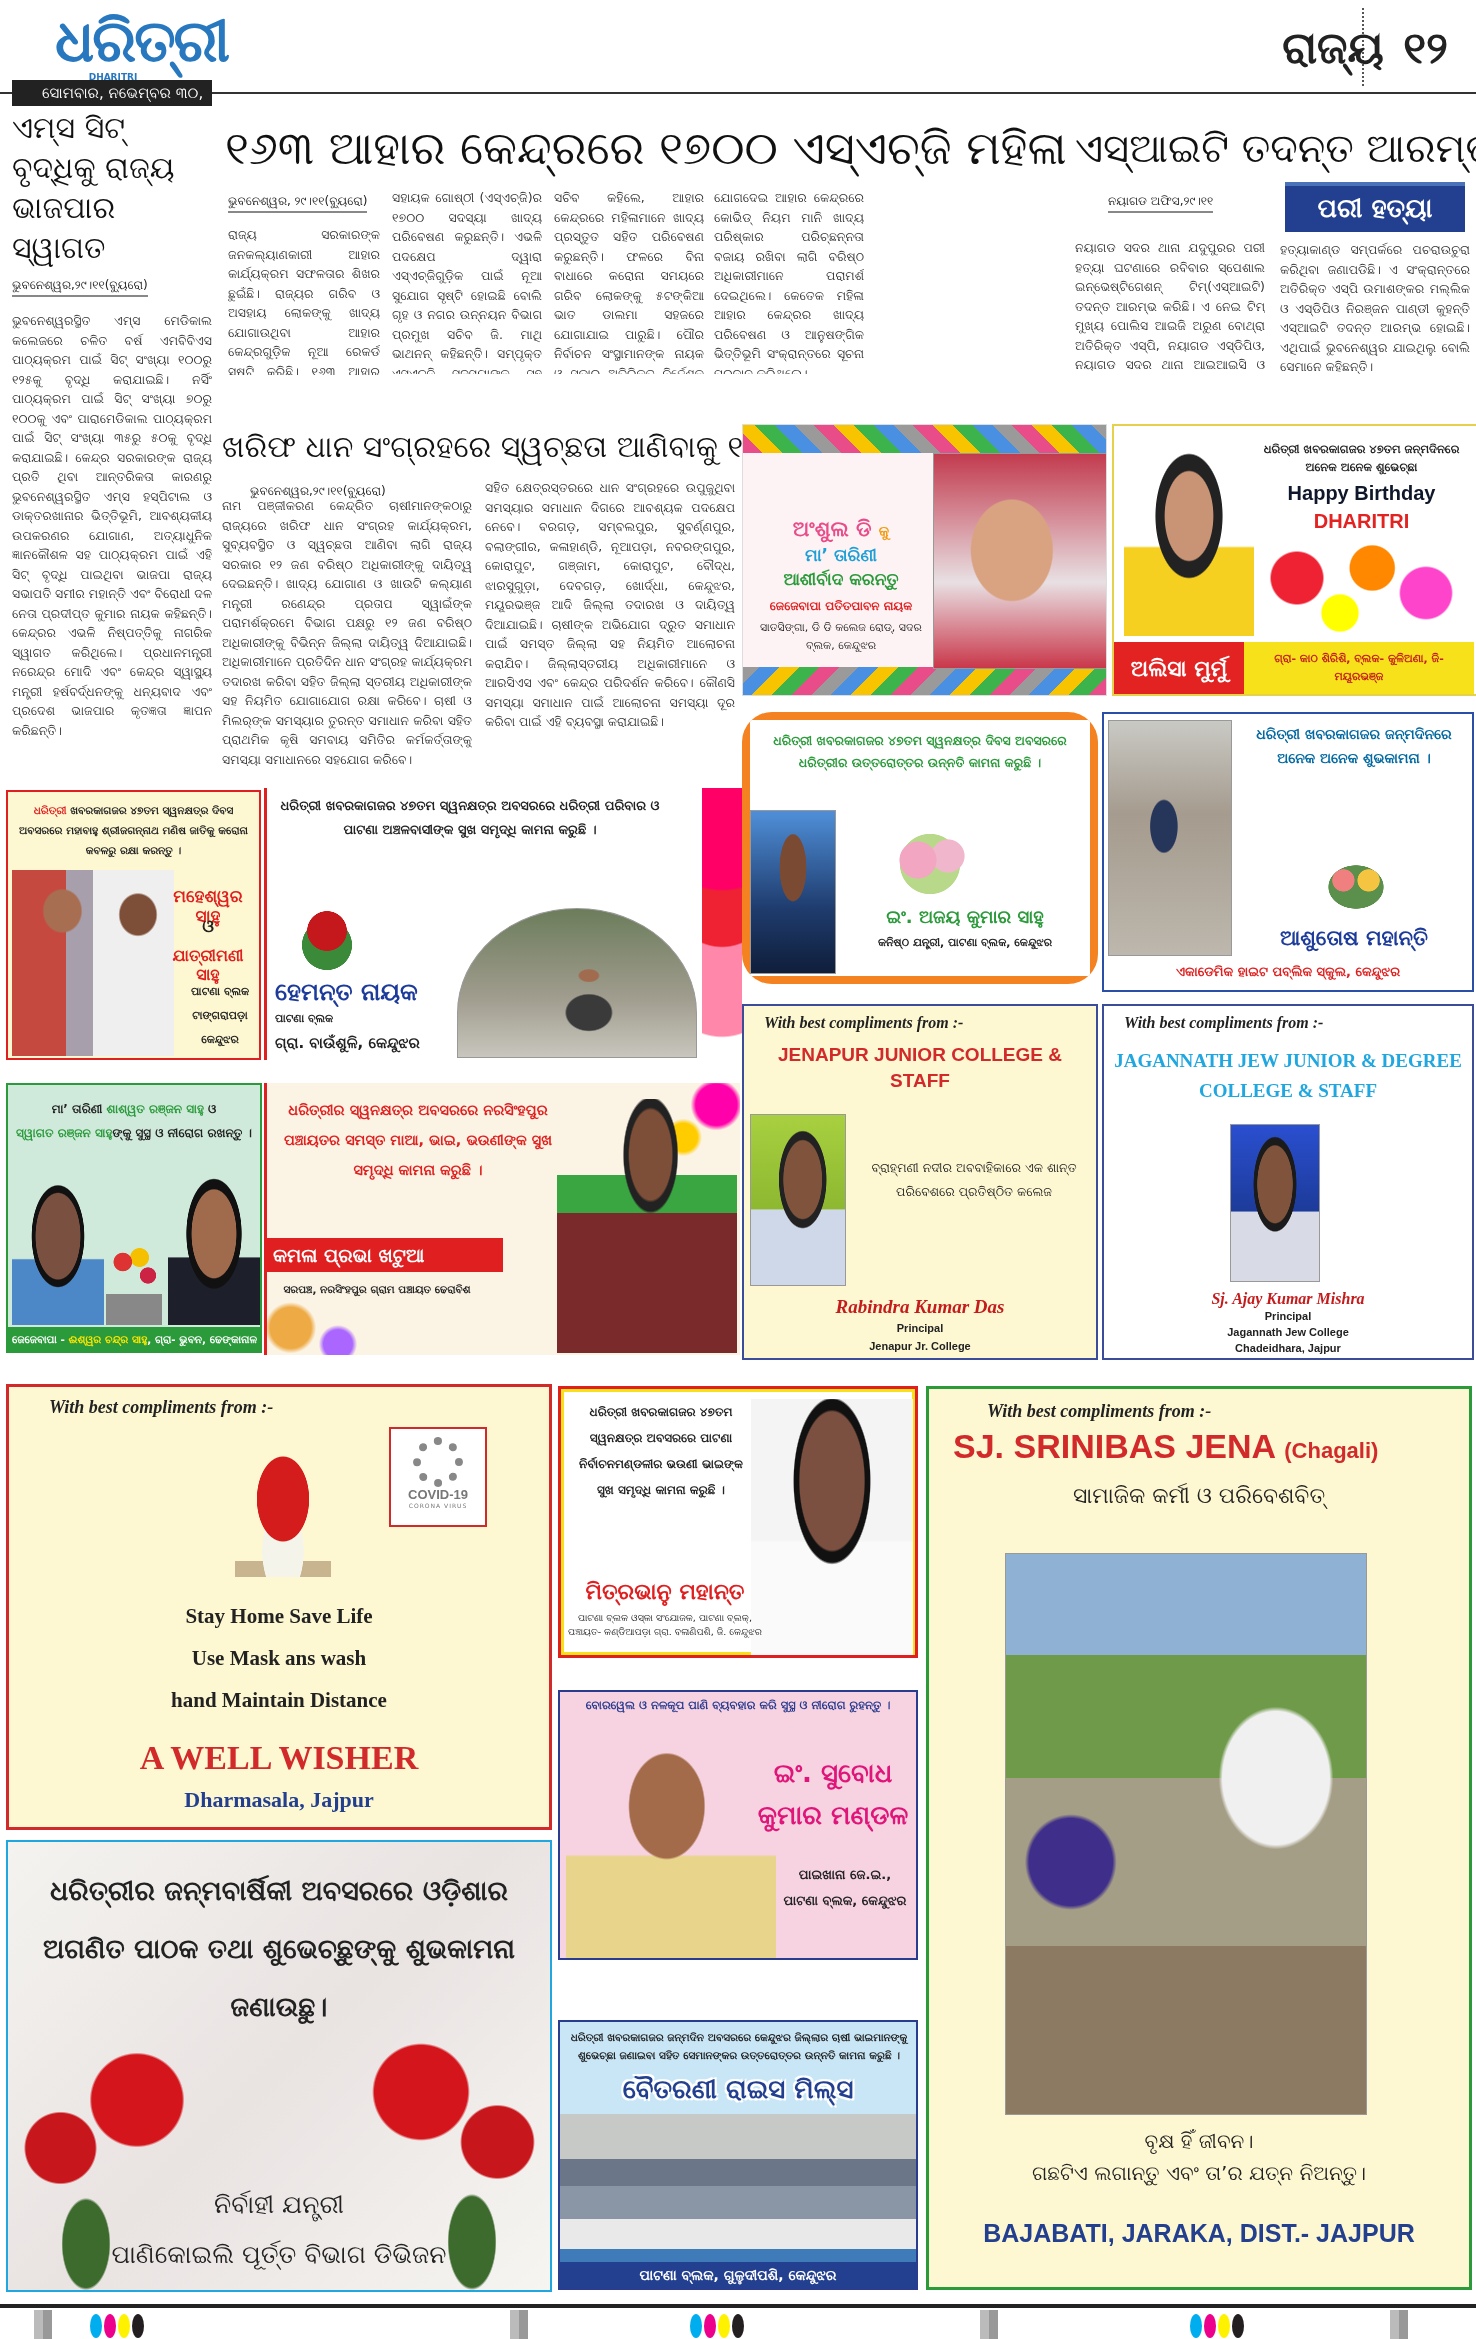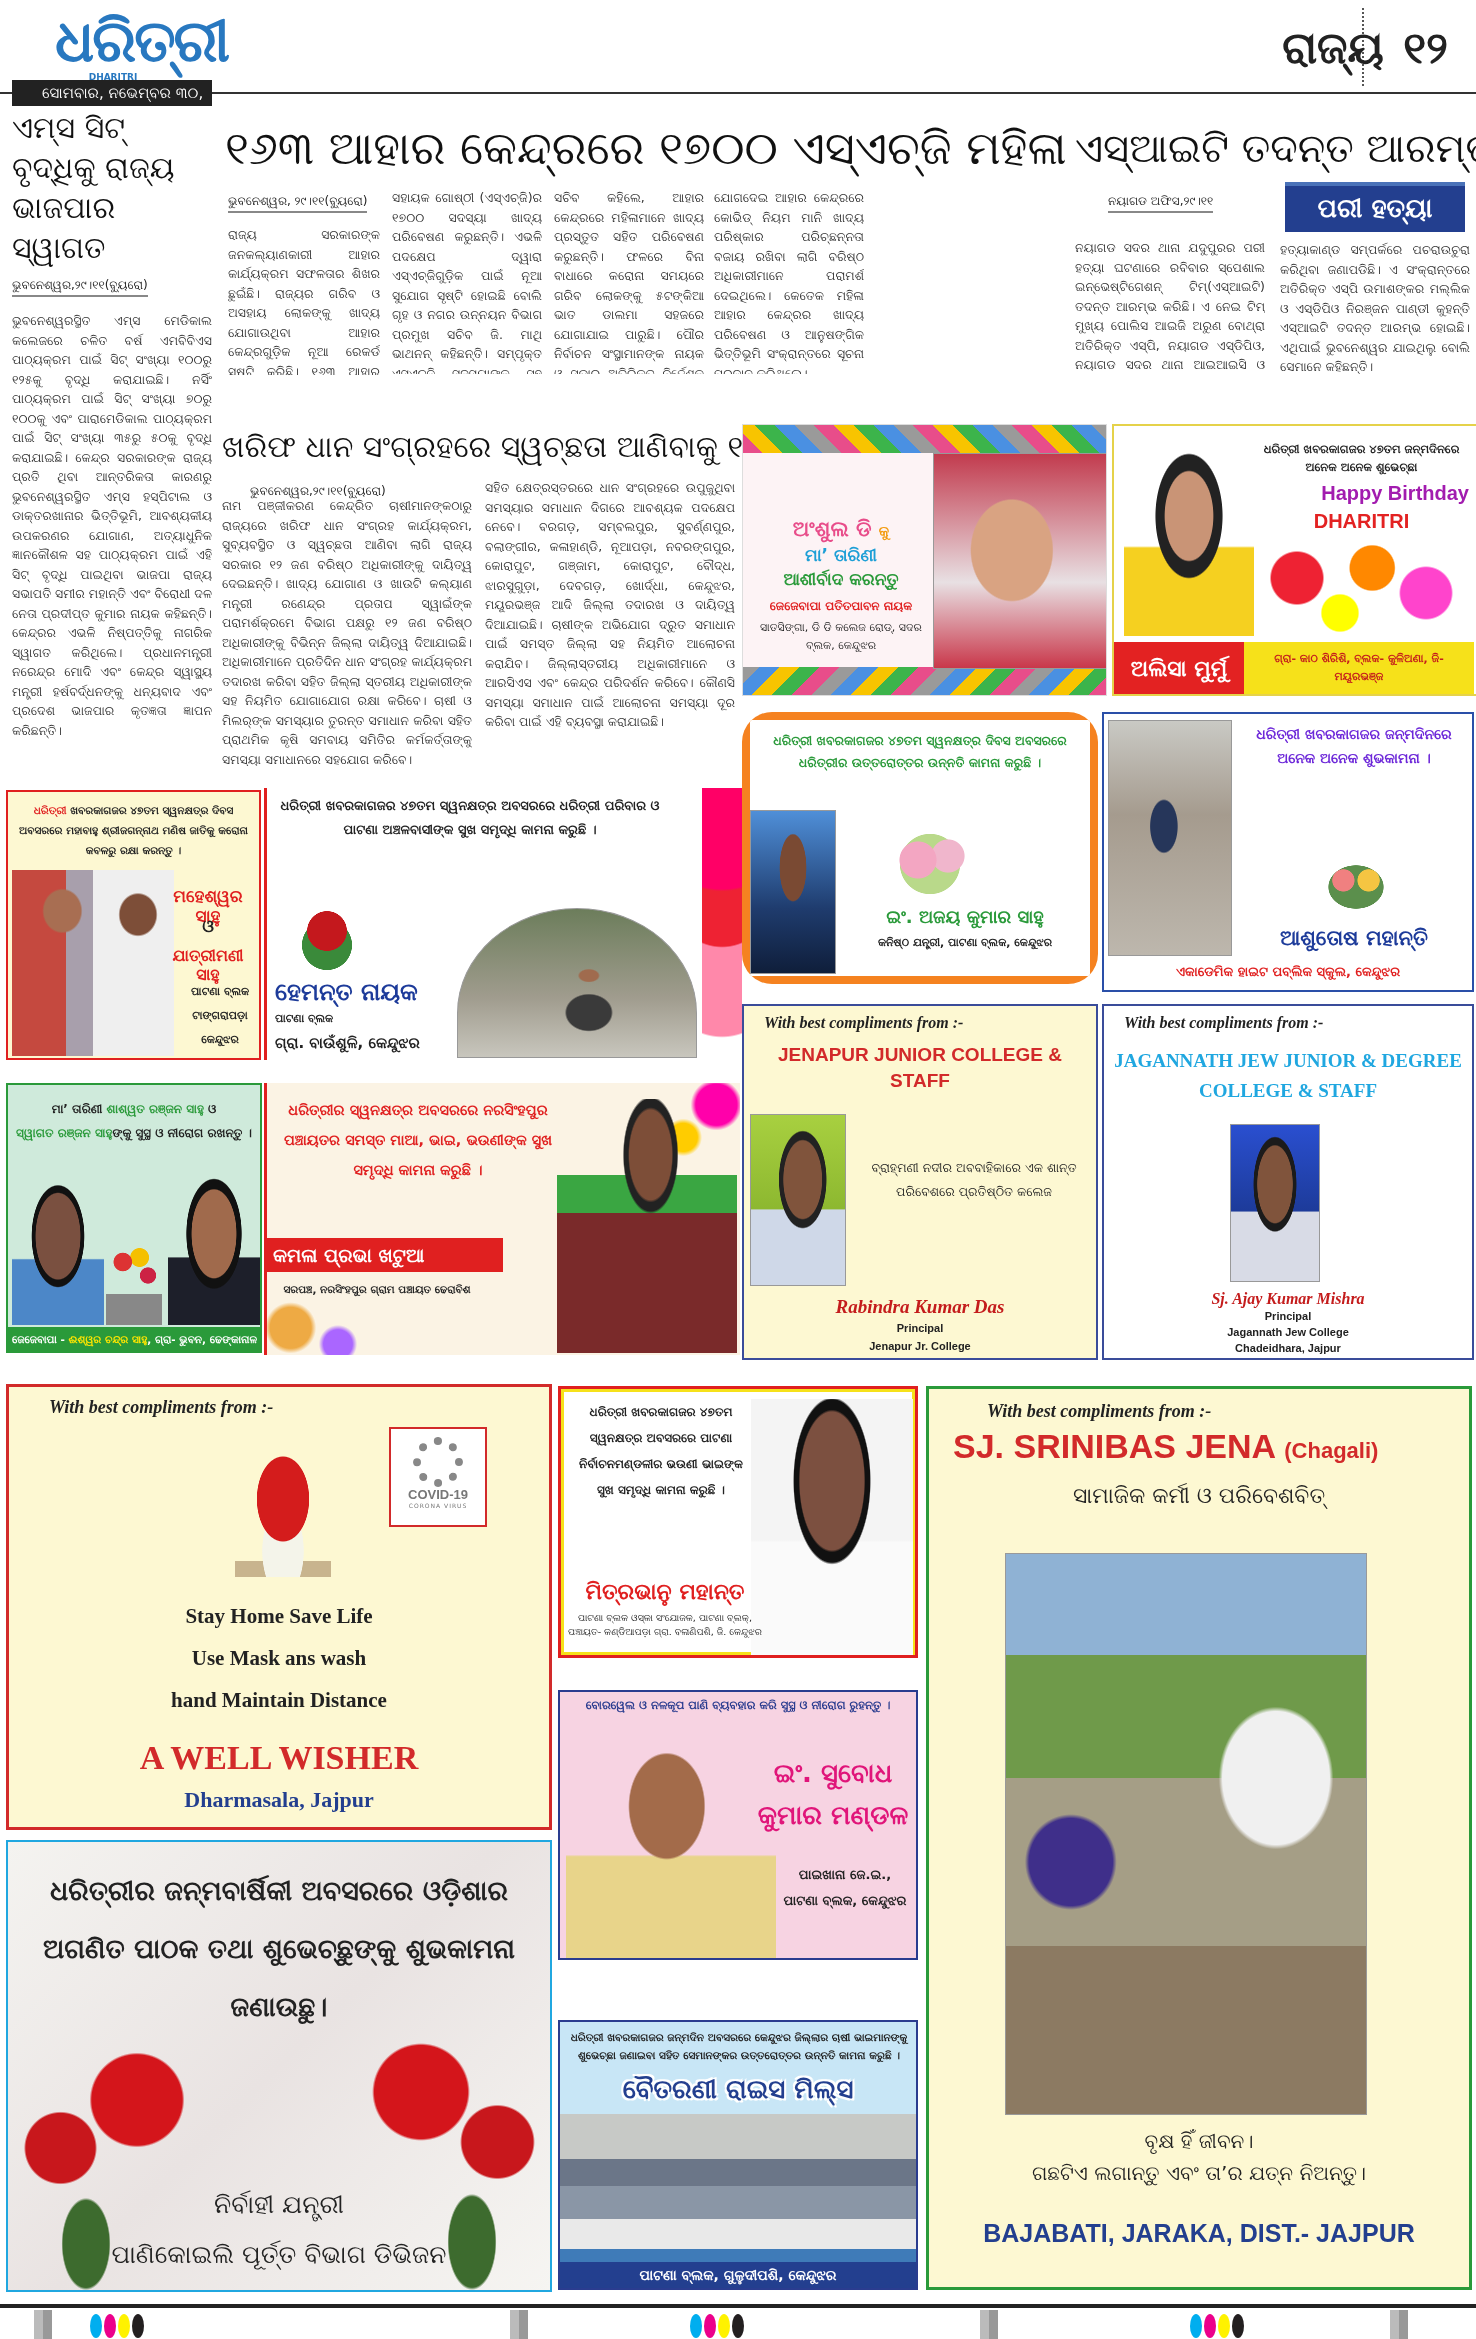--- a/index.html
+++ b/index.html
@@ -82,40 +82,40 @@
     <div class="b" style="font-size:17px; color:#1e9fd6; margin-top:4px;">ମା’ ତାରିଣୀ</div>
     <div class="b" style="font-size:17px; color:#2a9a3a; margin-top:4px;">ଆଶୀର୍ବାଦ କରନ୍ତୁ</div>
     <div class="b" style="font-size:12px; color:#e02020; margin-top:10px;">ଜେଜେବାପା ପତିତପାବନ ନାୟକ</div>
     <div style="font-size:11px; color:#222; margin-top:6px; line-height:18px;">ସାତସିଙ୍ଗା, ଡି ଡି କଲେଜ ରୋଡ୍, ସଦର ବ୍ଲକ, କେନ୍ଦୁଝର</div>
   </div>
 </div>
 
 <div class="ad" style="left:1112px; top:424px; width:369px; height:272px; background:#fff; border:2px solid #e5d24a;">
   <div class="ph-face" style="position:absolute; left:10px; top:10px; width:130px; height:200px; background:radial-gradient(ellipse at 50% 40%, #c99476 0 26%, #222 27% 36%, transparent 37%), linear-gradient(180deg,#fff 55%,#f5d020 56%);"></div>
   <div class="b ctr" style="position:absolute; left:140px; top:14px; width:215px; font-size:11.5px; line-height:18px;">ଧରିତ୍ରୀ ଖବରକାଗଜର ୪୭ତମ ଜନ୍ମଦିନରେ ଅନେକ ଅନେକ ଶୁଭେଚ୍ଛା</div>
-  <div class="b ctr" style="position:absolute; left:140px; top:56px; width:215px; font-size:20px; color:#a21caf; font-family:'Liberation Sans',sans-serif;text-align:right;">Happy Birthday</div>
+  <div class="b ctr" style="position:absolute; left:140px; top:56px; width:215px; font-size:20px; color:#0f172a; font-family:'Liberation Sans',sans-serif;">Happy Birthday</div>
   <div class="b ctr" style="position:absolute; left:140px; top:84px; width:215px; font-size:20px; color:#e32222; font-family:'Liberation Sans',sans-serif;">DHARITRI</div>
   <div style="position:absolute; left:140px; top:112px; width:215px; height:100px; background:radial-gradient(circle at 20% 40%,#e23 0 14%,transparent 15%),radial-gradient(circle at 55% 30%,#f80 0 16%,transparent 17%),radial-gradient(circle at 80% 55%,#f4c 0 14%,transparent 15%),radial-gradient(circle at 40% 75%,#ff0 0 12%,transparent 13%);"></div>
   <div style="position:absolute; left:0; top:216px; width:130px; height:54px; background:#e32222; color:#fff; font-size:22px; line-height:54px;" class="b ctr">ଅଲିସା ମୁର୍ମୁ</div>
   <div style="position:absolute; left:130px; top:216px; width:230px; height:54px; background:#f6e11a; color:#c41c1c; font-size:11px; padding:8px 6px; line-height:18px;" class="b ctr">ଗ୍ରା- କାଠ ଶିରିଶି, ବ୍ଲକ- କୁଳିଅଣା, ଜି- ମୟୂରଭଞ୍ଜ</div>
 </div>
 
 <div class="ad" style="left:742px; top:712px; width:356px; height:272px; background:#f58220; padding:8px;border-radius:30px;">
   <div style="position:absolute; left:8px; top:8px; width:340px; height:256px; background:#fff;">
     <div class="b ctr" style="font-size:12.5px; color:#2a9a3a; line-height:22px; margin-top:10px; padding:0 8px;">ଧରିତ୍ରୀ ଖବରକାଗଜର ୪୭ତମ ସ୍ୱନକ୍ଷତ୍ର ଦିବସ ଅବସରରେ ଧରିତ୍ରୀର ଉତ୍ତରୋତ୍ତର ଉନ୍ନତି କାମନା କରୁଛି ।</div>
     <div class="ph" style="position:absolute; left:0; top:90px; width:86px; height:164px; background:radial-gradient(ellipse at 50% 35%, #7a4a33 0 22%, transparent 23%), linear-gradient(180deg,#4f8fd8,#1f3c6e 60%,#0f1e3a);"></div>
     <div style="position:absolute; left:120px; top:100px; width:120px; height:80px; background:radial-gradient(circle at 40% 50%,#f3a6c2 0 22%,transparent 23%),radial-gradient(circle at 65% 45%,#f0b6cc 0 18%,transparent 19%),radial-gradient(circle at 50% 55%,#b9d98a 0 40%,transparent 41%);"></div>
     <div class="b ctr" style="position:absolute; left:90px; top:186px; width:250px; font-size:18px; color:#2a9a3a;">ଇଂ. ଅଜୟ କୁମାର ସାହୁ</div>
     <div class="b ctr" style="position:absolute; left:100px; top:214px; width:230px; font-size:11px; line-height:18px;">କନିଷ୍ଠ ଯନ୍ତ୍ରୀ, ପାଟଣା ବ୍ଲକ, କେନ୍ଦୁଝର</div>
   </div>
 </div>
 
 <div class="ad" style="left:1102px; top:712px; width:372px; height:280px; background:#fff; border:2px solid #2a4fa8;">
   <div class="ph" style="position:absolute; left:4px; top:6px; width:124px; height:236px; background:radial-gradient(ellipse at 45% 45%, #26365a 0 14%, transparent 15%), linear-gradient(180deg,#c9c9c4,#a59b8e 40%,#bdb7ad);"></div>
-  <div class="b ctr" style="position:absolute; left:132px; top:8px; width:236px; font-size:14px; color:#6d28d9; line-height:24px;">ଧରିତ୍ରୀ ଖବରକାଗଜର ଜନ୍ମଦିନରେ ଅନେକ ଅନେକ ଶୁଭକାମନା ।</div>
+  <div class="b ctr" style="position:absolute; left:132px; top:8px; width:236px; font-size:14px; color:#0369a1; line-height:24px;">ଧରିତ୍ରୀ ଖବରକାଗଜର ଜନ୍ମଦିନରେ ଅନେକ ଅନେକ ଶୁଭକାମନା ।</div>
   <div style="position:absolute; left:210px; top:140px; width:84px; height:66px; background:radial-gradient(circle at 35% 40%,#f08080 0 16%,transparent 17%),radial-gradient(circle at 65% 40%,#f5c542 0 16%,transparent 17%),radial-gradient(ellipse at 50% 50%,#5b8f4c 0 46%,transparent 47%);"></div>
   <div class="b ctr" style="position:absolute; left:132px; top:212px; width:236px; font-size:21px; color:#1d3b9a;">ଆଶୁତୋଷ ମହାନ୍ତି</div>
   <div class="b ctr" style="position:absolute; left:0; top:250px; width:368px; font-size:13px; color:#e02020;">ଏକାଡେମିକ ହାଇଟ ପବ୍ଲିକ ସ୍କୁଲ, କେନ୍ଦୁଝର</div>
 </div>
 
 <div class="ad" style="left:6px; top:790px; width:255px; height:270px; background:#fdf8d2; border:2px solid #e02020;">
   <div class="b ctr" style="font-size:10.5px; line-height:20px; padding:8px 6px 0;"><span style="color:#e02020">ଧରିତ୍ରୀ</span><span> ଖବରକାଗଜର ୪୭ତମ ସ୍ୱନକ୍ଷତ୍ର ଦିବସ ଅବସରରେ ମହାବାହୁ ଶ୍ରୀଜଗନ୍ନାଥ ମଣିଷ ଜାତିକୁ କରୋନା କବଳରୁ ରକ୍ଷା କରନ୍ତୁ ।</span></div>
   <div class="ph" style="position:absolute; left:4px; top:78px; width:180px; height:186px; border:none; background:radial-gradient(ellipse at 28% 22%, #a86e52 0 10%, transparent 11%),radial-gradient(ellipse at 70% 24%, #7d4e38 0 10%, transparent 11%), linear-gradient(90deg,#c5493f 0 30%,#a89fac 30% 45%,#efefef 45% 90%,#fdf8d2 90%);"></div>
   <div class="b ctr" style="position:absolute; left:150px; top:94px; width:100px; font-size:17px; color:#e02020;">ମହେଶ୍ୱର ସାହୁ</div>
   <div class="b ctr" style="position:absolute; left:150px; top:124px; width:100px; font-size:17px;">ଓ</div>

